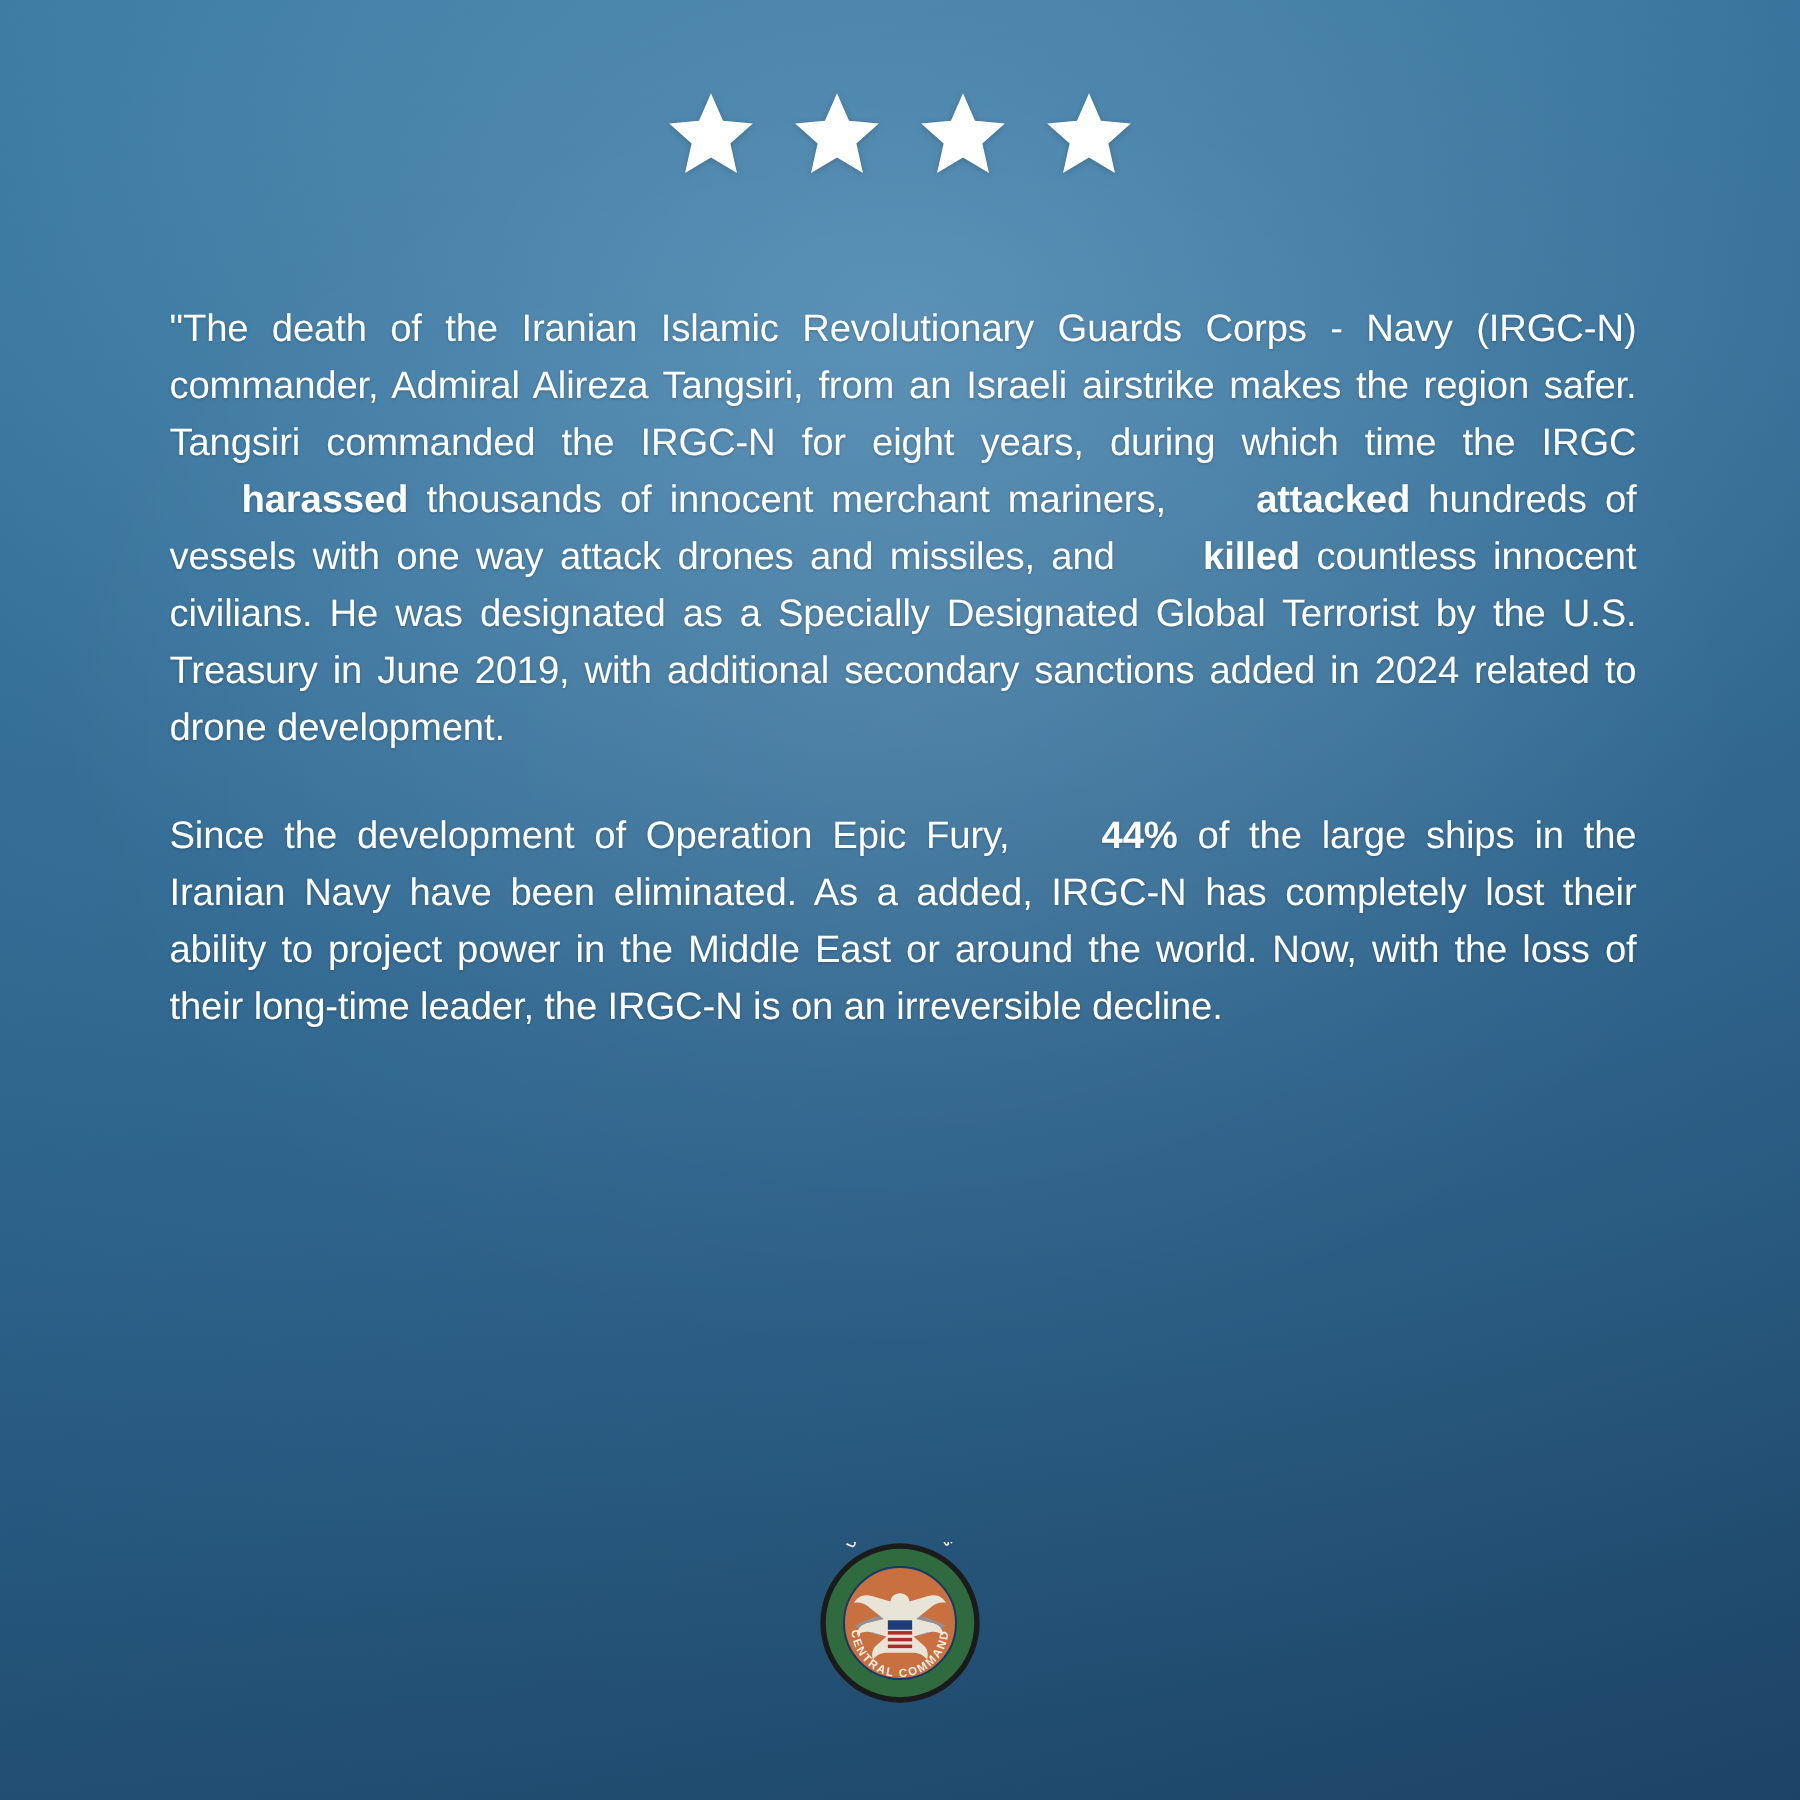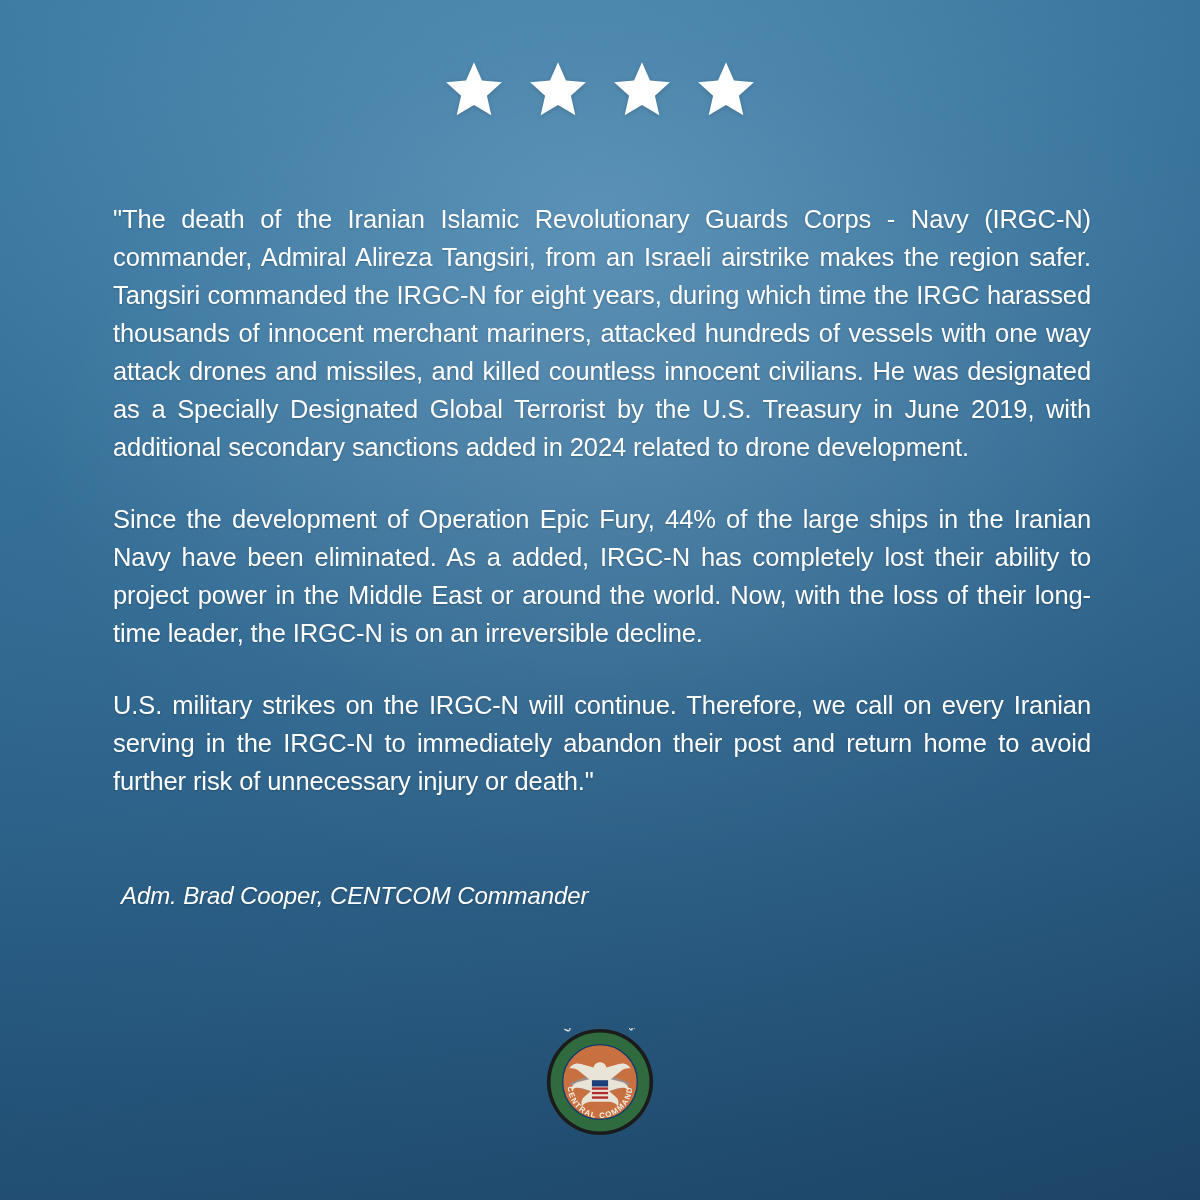--- a/index.html
+++ b/index.html
@@ -63,21 +63,21 @@
     line-height: 38px;
     letter-spacing: -0.1px;
     text-align: justify;
     text-justify: inter-word;
     text-shadow: 0 1px 2px rgba(0,0,0,0.22);
   }
   .para {
     margin: 0 0 34px 0;
   }
   .para:last-of-type { margin-bottom: 0; }
-  .para b { font-weight: 400; }
+  .para b { font-weight: 700; margin-left: 48px; }
 
   .attribution {
     position: absolute;
     top: 882px;
     left: 121px;
     z-index: 2;
     color: #ffffff;
     font-size: 24px;
     font-style: italic;
     letter-spacing: -0.1px;
@@ -124,24 +124,22 @@
     <span class="star">
       <svg viewBox="0 0 24 24" aria-hidden="true">
           <polygon fill="currentColor" points="12,1.6 15.1,8.7 22.8,9.4 17,14.6 18.7,22.2 12,18.2 5.3,22.2 7,14.6 1.2,9.4 8.9,8.7"></polygon>
         </svg>
     </span>
   </div>
 
   <div class="statement">
     <p class="para"><span>"The death of the Iranian Islamic Revolutionary Guards Corps - Navy (IRGC-N) commander, Admiral Alireza Tangsiri, from an Israeli airstrike makes the region safer. Tangsiri commanded the IRGC-N for eight years, during which time the IRGC </span><b>harassed</b><span> thousands of innocent merchant mariners, </span><b>attacked</b><span> hundreds of vessels with one way attack drones and missiles, and </span><b>killed</b><span> countless innocent civilians. He was designated as a Specially Designated Global Terrorist by the U.S. Treasury in June 2019, with additional secondary sanctions added in 2024 related to drone development.</span></p>
     <p class="para"><span>Since the development of Operation Epic Fury, </span><b>44%</b><span> of the large ships in the Iranian Navy have been eliminated. As a added, IRGC-N has completely lost their ability to project power in the Middle East or around the world. Now, with the loss of their long-time leader, the IRGC-N is on an irreversible decline.</span></p>
-    <p class="para"><span>U.S. military strikes on the IRGC-N will continue. Therefore, we call on every Iranian serving in the IRGC-N to </span><b>immediately abandon their post and return home to avoid further risk of unnecessary injury or death</b><span>."</span></p>
   </div>
 
-  <div class="attribution">Adm. Brad Cooper, CENTCOM Commander</div>
 
   <div class="seal-wrap">
     <div class="seal">
       <svg viewBox="0 0 120 120" aria-hidden="true">
         <circle cx="60" cy="60" r="59" fill="#1b1b1b"></circle>
         <circle cx="60" cy="60" r="55" fill="#2f6b3f"></circle>
         <circle cx="60" cy="60" r="41.5" fill="#c8703f"></circle>
         <circle cx="60" cy="60" r="41.5" fill="none" stroke="#123a6b" stroke-width="1.5"></circle>
         <path d="M26 62 Q60 44 94 62 Q60 80 26 62 Z" fill="#6fa8d6" opacity="0.55"></path>
         <g fill="#e9e4d8">

